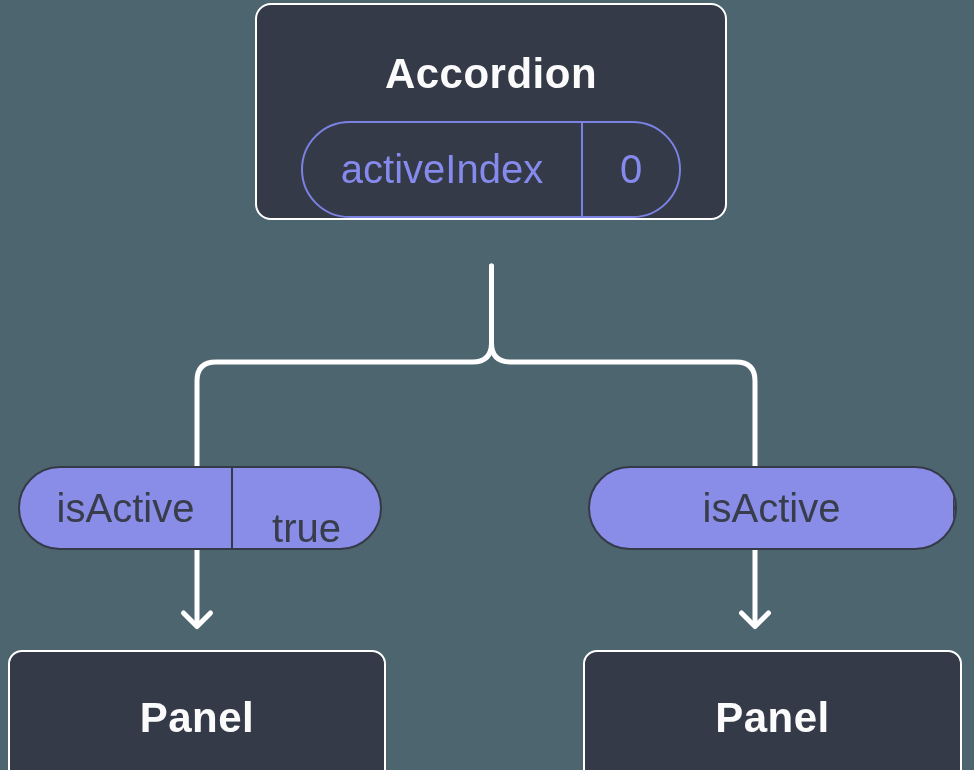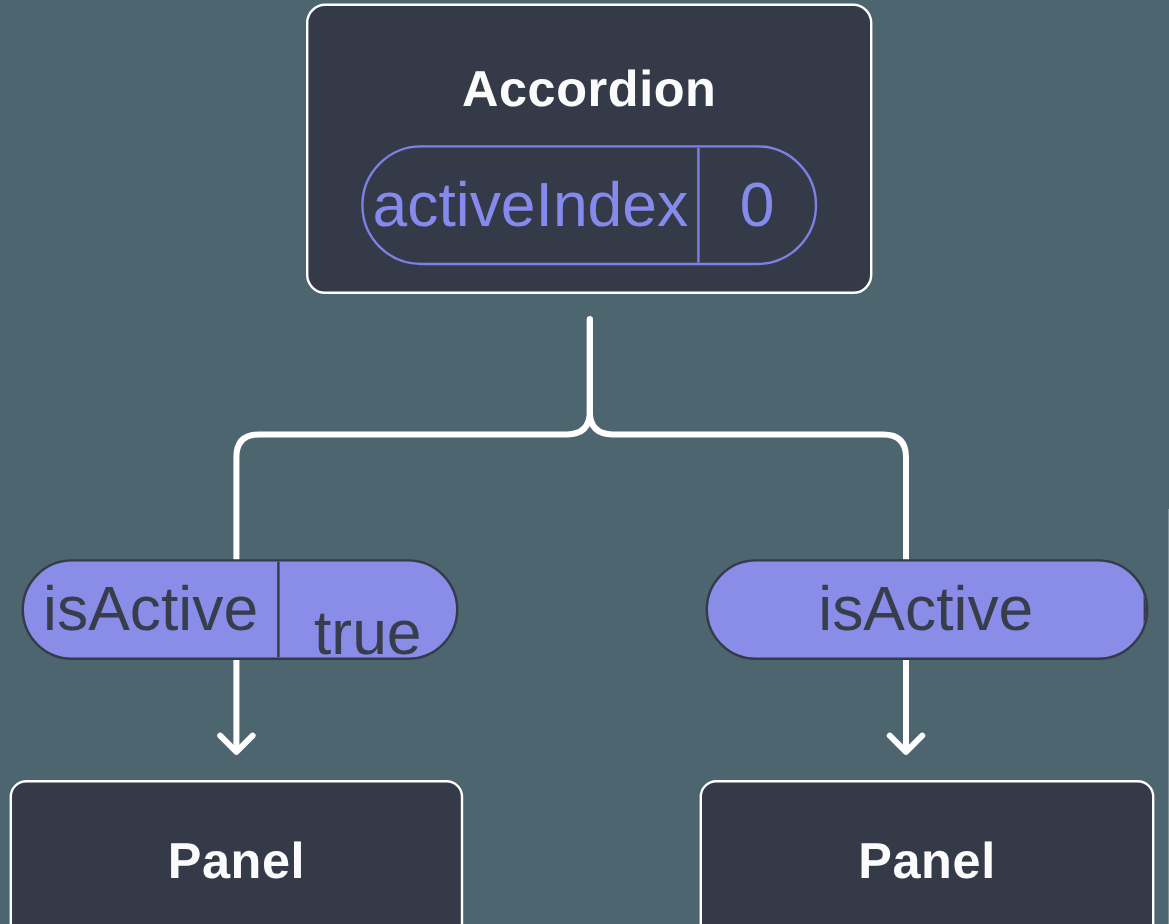--- a/index.html
+++ b/index.html
@@ -17,21 +17,21 @@
     position: absolute; left: 0; top: 0; z-index: 0;
   }
   .node {
     position: absolute;
     background: #343A47;
     border: 2.5px solid #FFFFFF;
     box-sizing: border-box;
     z-index: 1;
   }
   .node-root {
-    left: 255px; top: 3px; width: 472px; height: 242px;
+    left: 255px; top: 3px; width: 472px; height: 217px;
     border-radius: 16px;
     display: flex; flex-direction: column; align-items: center;
     padding-top: 44px;
   }
   .node-title {
     color: #FBFBFC;
     font-size: 42px; font-weight: 600;
     line-height: 50px;
     letter-spacing: 0.5px;
   }
@@ -55,21 +55,21 @@
     top: 466px; height: 84px;
     background: #8A8DE8;
     border: 2.5px solid #343A47;
   }
   .pill-filled .seg { color: #383D4B; }
   .pill-filled .seg-name { border-right: 2.5px solid #343A47; }
   .pill-left  { left: 18px;  width: 364px; }
   .pill-right { left: 588px; width: 369px; }
   .seg {
     display: flex; align-items: center; justify-content: center;
-    font-size: 52px; font-weight: 400;
+    font-size: 40px; font-weight: 400;
     box-sizing: border-box;
   }
   .seg-name { flex: 1 1 auto; }
   .pill-outline .seg-value { width: 96px; }
   .pill-left   .seg-value { width: 147px; margin-top: 40px; }
   .pill-right  .seg-value { width: 155px; }
   .node-panel {
     top: 650px; height: 135px;
     border-radius: 14px;
     display: flex; align-items: center; justify-content: center;

